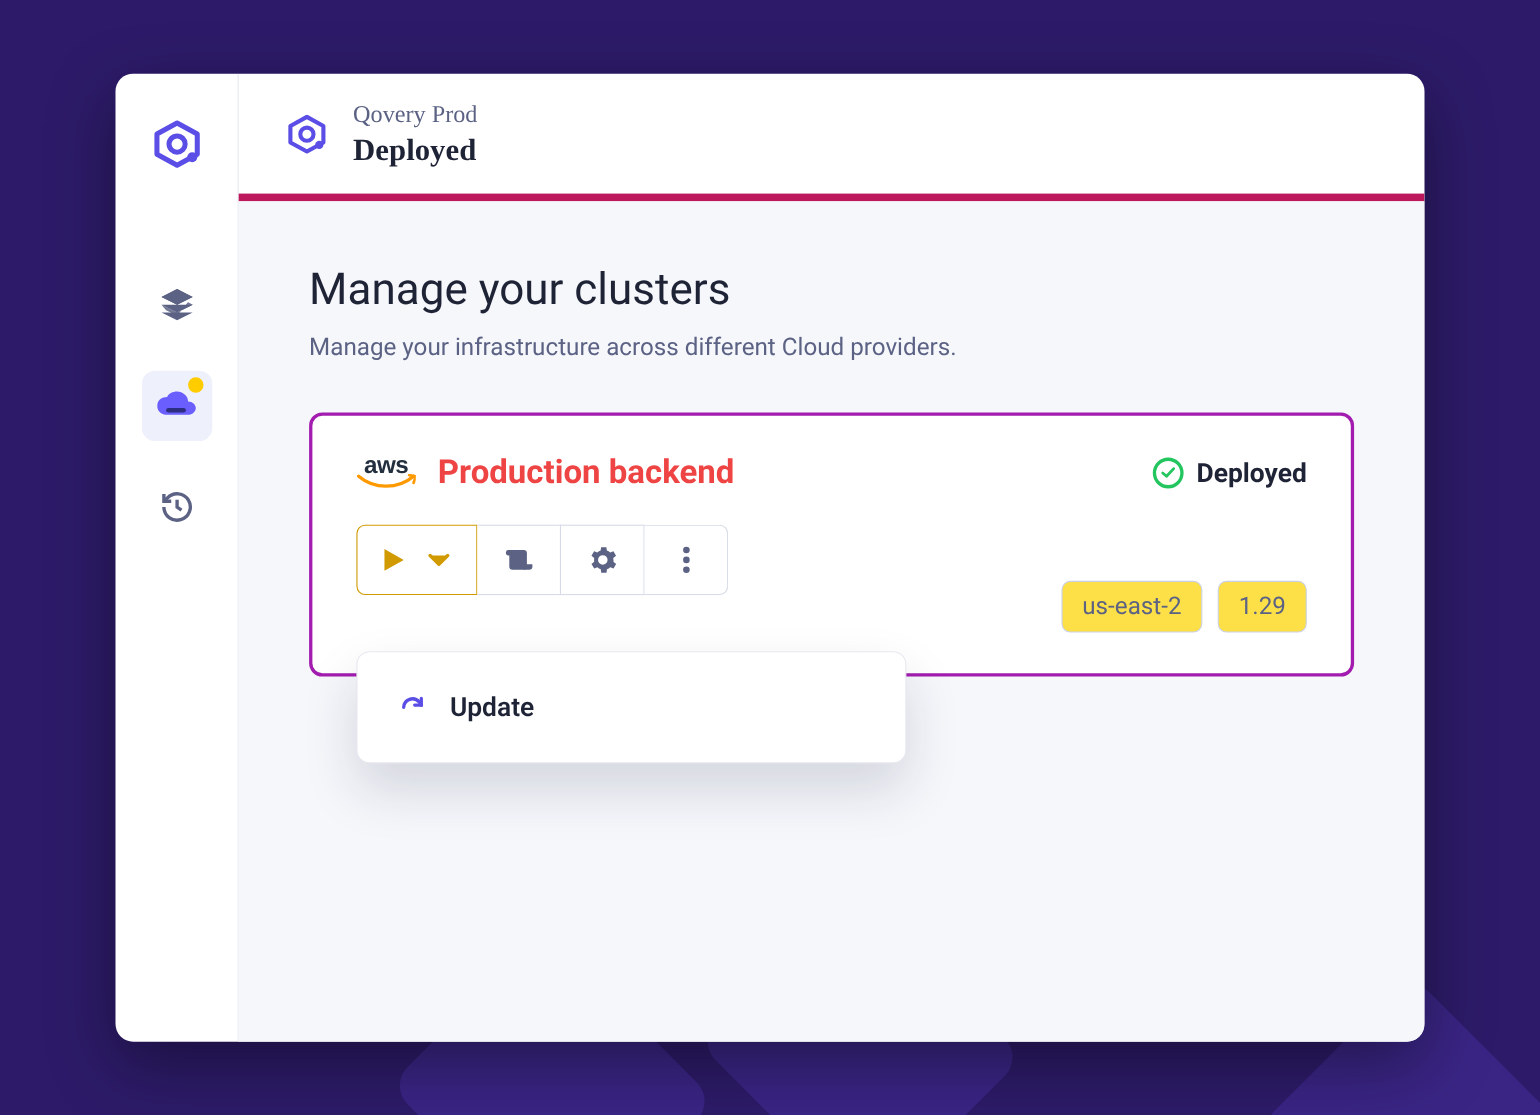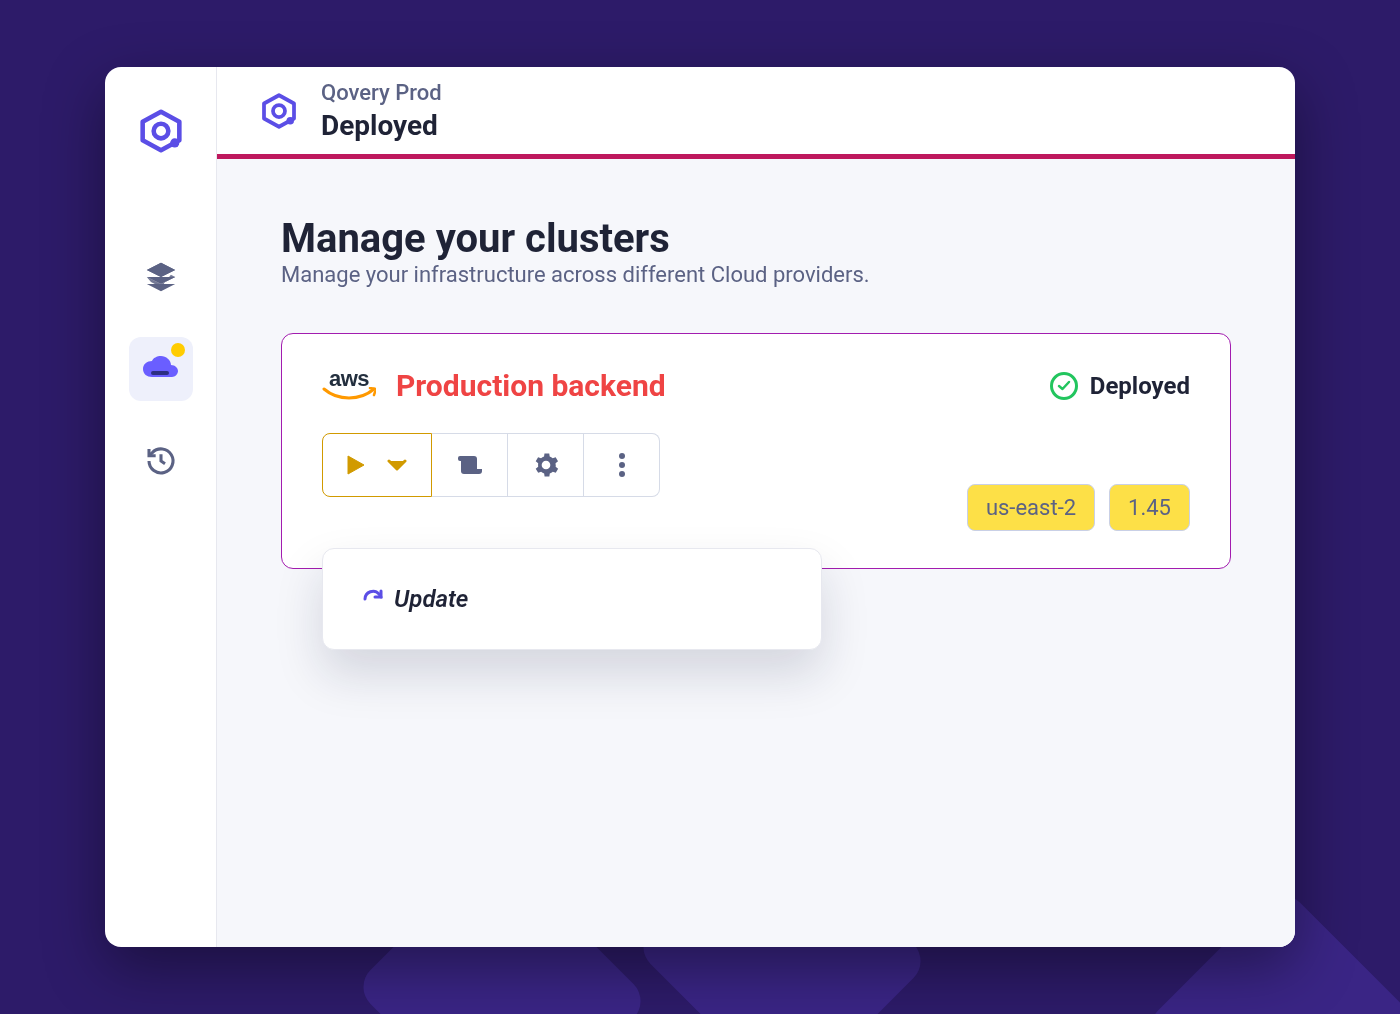--- a/index.html
+++ b/index.html
@@ -56,42 +56,43 @@
     cursor:pointer; position:relative;
   }
   .nav-btn.active { background:#eef0fb; }
   .nav-btn .dot {
     position:absolute; top:6px; right:8px; width:14px; height:14px;
     background:#ffcc00; border-radius:50%;
   }
 
   .main { flex:1; display:flex; flex-direction:column; }
   .topbar {
-    height: 92px;
-    border-bottom: 5px solid #be185d;
+    height: 116px;
+    border-bottom: 7px solid #be185d;
     display:flex; align-items:center;
     padding: 0 40px;
+    font-family: Liberation Serif, serif;
   }
   .breadcrumb-icon {
     width:44px; height:44px; display:flex; align-items:center; justify-content:center;
     margin-right: 20px;
   }
   .breadcrumb { display:flex; flex-direction:column; gap:4px; }
   .breadcrumb-org { color:#5b6284; font-size:22px; font-weight:500; }
   .breadcrumb-page { color:#1f2336; font-size:28px; font-weight:700; }
 
   .content {
     flex:1; background:#f6f7fb; padding: 56px 64px;
     position: relative;
   }
-  .page-title { font-size:40px; font-weight:700; color:#1f2336; }
+  .page-title { font-size:40px; font-weight:400; color:#1f2336; margin-bottom: 18px;}
   .page-sub { font-size:22px; color:#5b6284; margin-bottom: 46px;}
 
   .cluster-card {
-    background:#fff; border:1px solid #a21caf; border-radius:12px;
+    background:#fff; border:3px solid #a21caf; border-radius:12px;
     padding: 34px 40px 71px 40px;
     position: relative;
   }
   .cluster-head { display:flex; align-items:center; justify-content:space-between; margin-bottom: 30px;}
   .cluster-name-wrap { display:flex; align-items:center; gap:20px; }
   .cluster-name { font-size:30px; font-weight:700; color:#ef4444; }
   .status { display:flex; align-items:center; gap:12px; font-size:24px; font-weight:700; color:#1f2336;}
   .status-icon { width:28px; height:28px; border:3px solid #22c55e; border-radius:50%; display:flex; align-items:center; justify-content:center;}
   .status-icon svg { width:14px; height:14px; }
 
@@ -117,23 +118,23 @@
     position:absolute;
     left: 40px; top: 214px;
     width: 500px;
     background:#fff; border:1px solid #e7e8ef; border-radius:12px;
     box-shadow: 0 24px 48px rgba(20,28,60,.15);
     padding: 22px 18px;
     display:flex; flex-direction:column; gap:10px;
     z-index: 5;
   }
   .dd-item {
-    display:flex; align-items:center; gap:7px;
+    display:flex; align-items:center; gap:20px;
     padding: 14px 18px; border-radius:10px; cursor:pointer;
-    font-size:24px; font-weight:600; color:#1f2336;font-style:italic;
+    font-size:24px; font-weight:600; color:#1f2336;
   }
   .dd-item.highlight {
     border: 4px solid #ef4444;
   }
   .dd-item .spacer { flex:1; }
   .dd-icon { width:28px; display:flex; align-items:center; justify-content:center;}
 
   .aws-logo { font-family: Arial, sans-serif; display:flex; flex-direction:column; align-items:center; line-height: .8;}
   .aws-logo .txt { font-weight:800; font-size:22px; color:#232f3e; letter-spacing:-0.5px;}
   .aws-logo .smile { width:54px; height:14px; }
@@ -249,21 +250,21 @@
             <svg width="8" height="26" viewBox="0 0 8 26" fill="#5b6284">
                 <circle cx="4" cy="4" r="3"></circle>
                 <circle cx="4" cy="13" r="3"></circle>
                 <circle cx="4" cy="22" r="3"></circle>
               </svg>
           </div>
         </div>
 
         <div class="chips">
           <div class="chip">us-east-2</div>
-          <div class="chip">1.45</div>
+          <div class="chip">1.29</div>
         </div>
 
         <div class="dropdown">
           <div class="dd-item">
             <span class="dd-icon">
               <svg width="24" height="24" viewBox="0 0 24 24" fill="none" stroke="#5b4ee6" stroke-width="3" stroke-linecap="round">
                   <path d="M20 4v6h-6"></path>
                   <path d="M4 12a8 8 0 0 1 14-5l2 3"></path>
                 </svg>
             </span>

